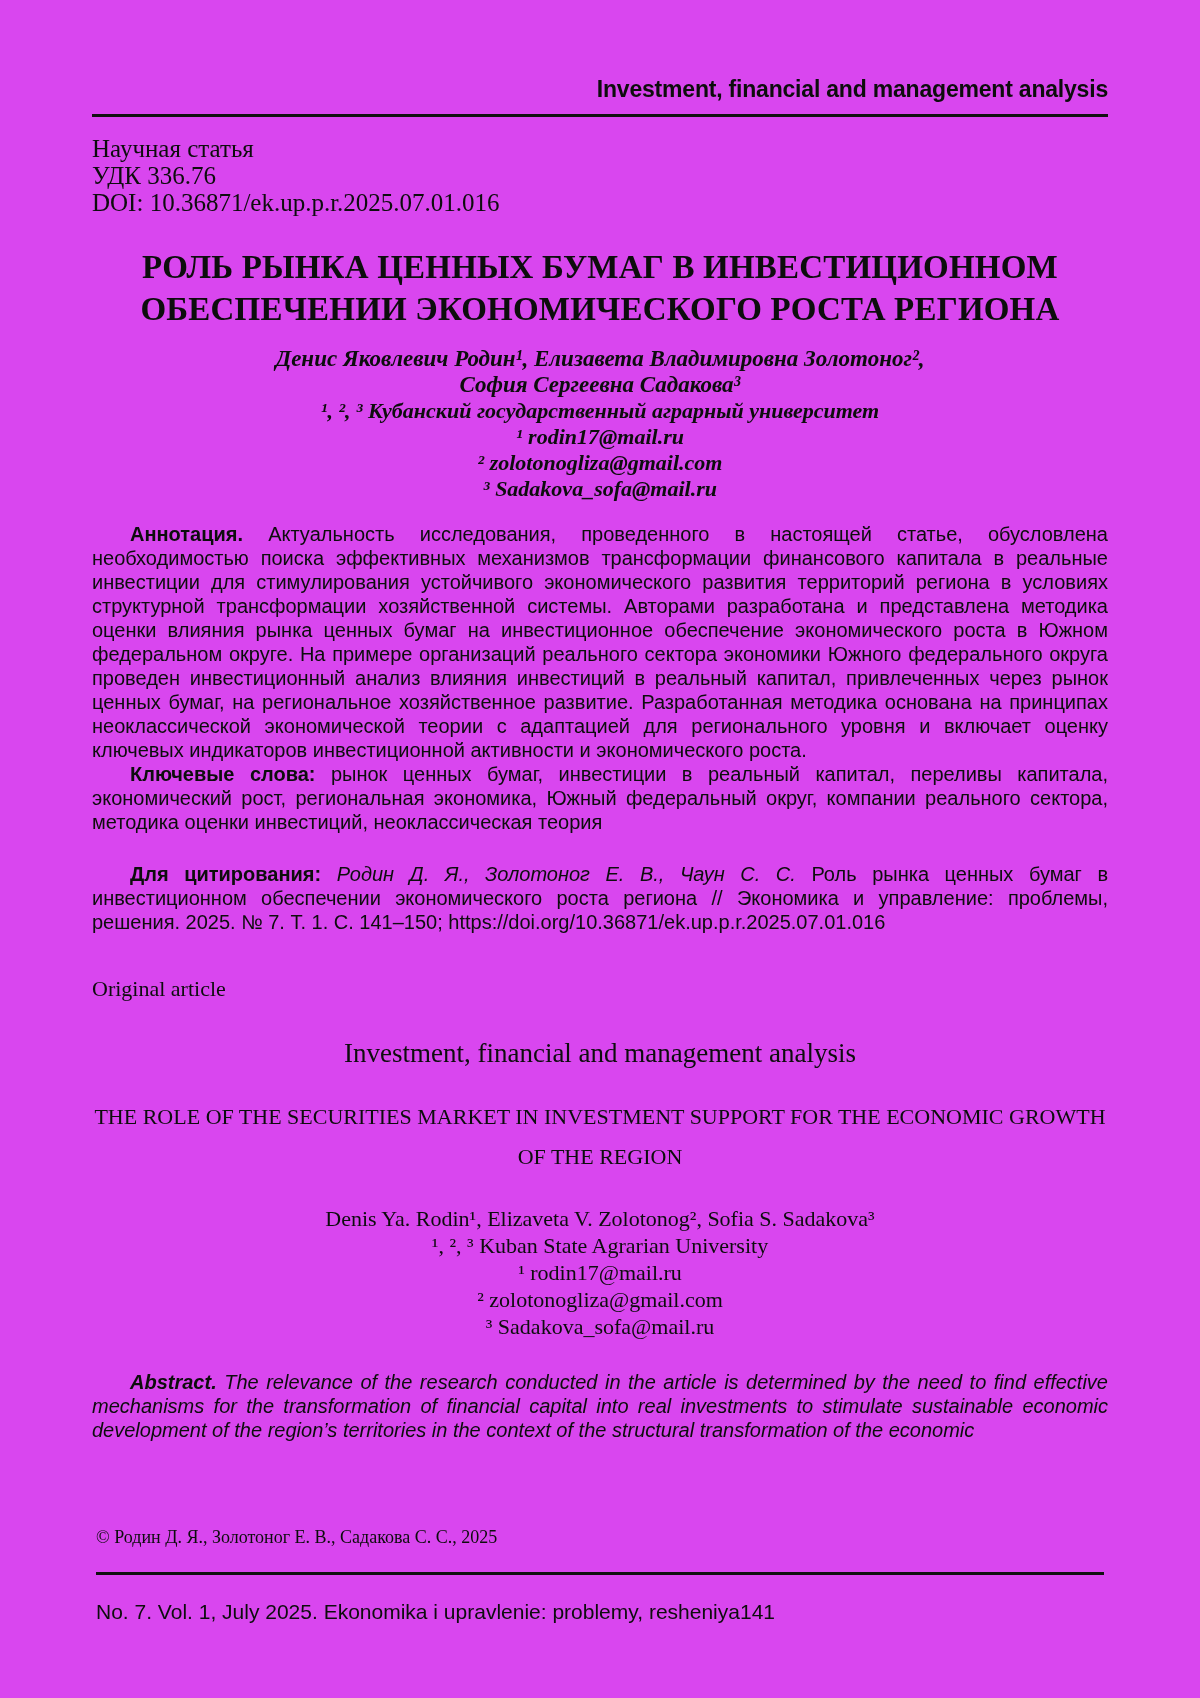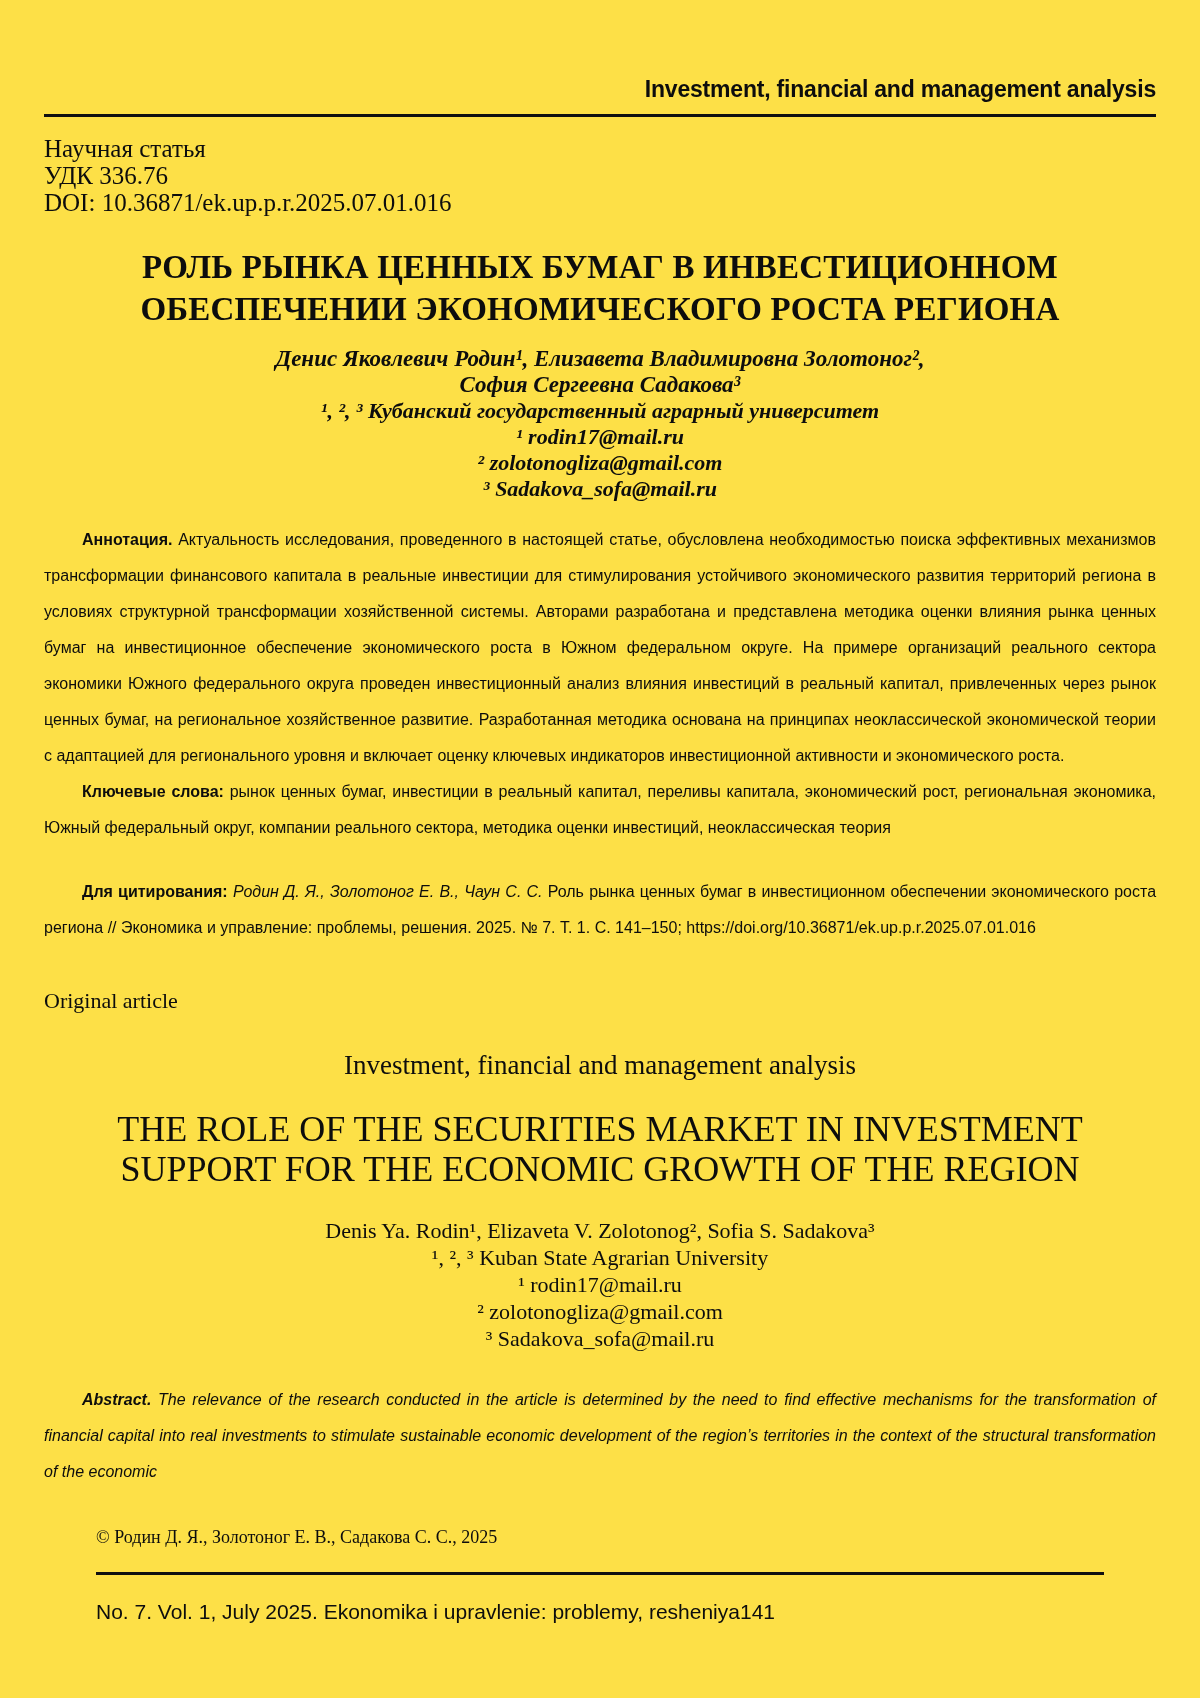--- a/index.html
+++ b/index.html
@@ -1,24 +1,24 @@
 <!DOCTYPE html>
 <html><head>
 <meta charset="utf-8">
 <style>
   html, body { margin: 0; padding: 0; background: #ffffff; }
   .page {
     position: relative;
     width: 1200px;
     height: 1698px;
     margin: 0 auto;
-    background: #fde047;
+    background: #d946ef;
     color: #0d0d0d;
     box-sizing: border-box;
-    padding: 0 44px;
+    padding: 0 92px;
     overflow: hidden;
   }
 
   .journal-header {
     margin-top: 76px;
     text-align: right;
     font-family: "Liberation Sans", sans-serif;
     font-weight: 700;
     font-size: 23px;
     letter-spacing: -0.2px;
@@ -50,22 +50,22 @@
     font-family: "Liberation Serif", serif;
     font-weight: 700;
     font-style: italic;
     font-size: 23px;
     line-height: 26px;
   }
   .ru-authors .affil { font-size: 22px; }
   .para {
     margin: 0;
     font-family: "Liberation Sans", sans-serif;
-    font-size: 16px;
-    line-height: 36px;
+    font-size: 20px;
+    line-height: 24px;
     text-align: justify;
     text-indent: 38px;
   }
   .annotation { margin-top: 20px; }
   .citation { margin-top: 28px; }
   .b { font-weight: 700; }
   .i { font-style: italic; margin-top: 36px; }
   .original-article {
     margin-top: 42px;
     font-family: "Liberation Serif", serif;
@@ -74,21 +74,21 @@
   .en-section {
     margin-top: 36px;
     text-align: center;
     font-family: "Liberation Serif", serif;
     font-size: 27px;
   }
   .en-title {
     margin-top: 28px;
     text-align: center;
     font-family: "Liberation Serif", serif;
-    font-size: 36px;
+    font-size: 22px;
     line-height: 40px;
   }
   .en-authors {
     margin-top: 28px;
     text-align: center;
     font-family: "Liberation Serif", serif;
     font-size: 22px;
     line-height: 27px;
   }
   .abstract {

